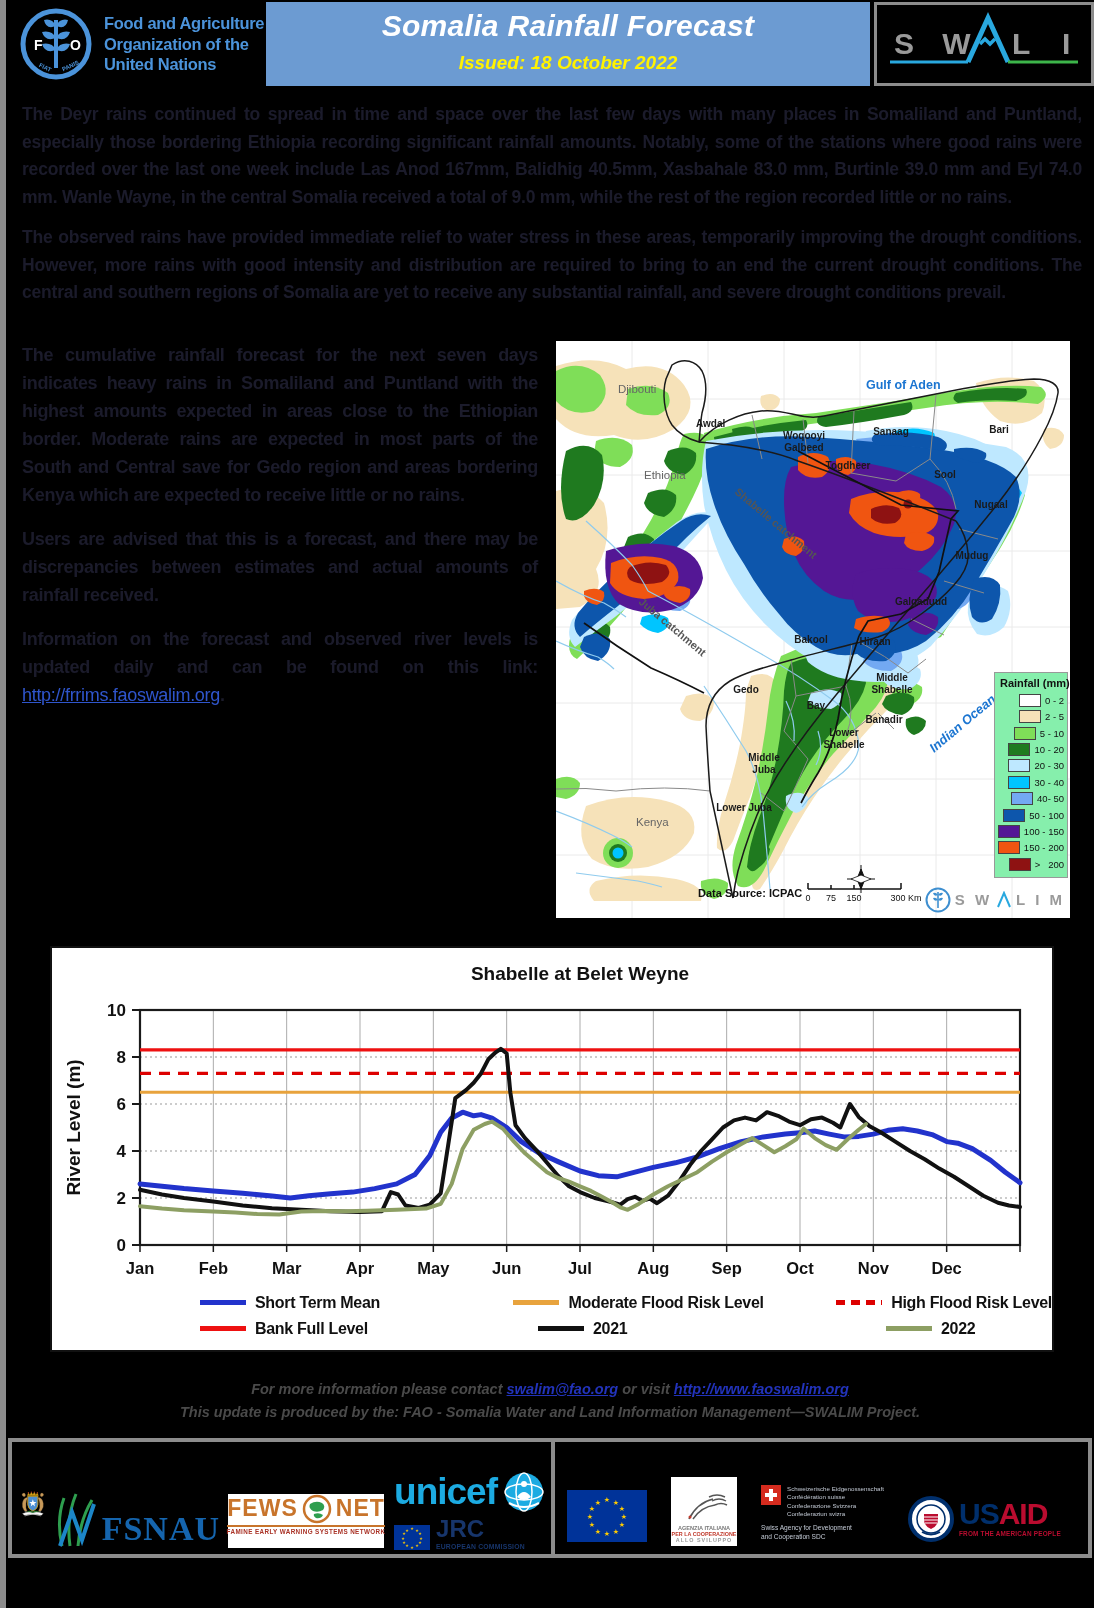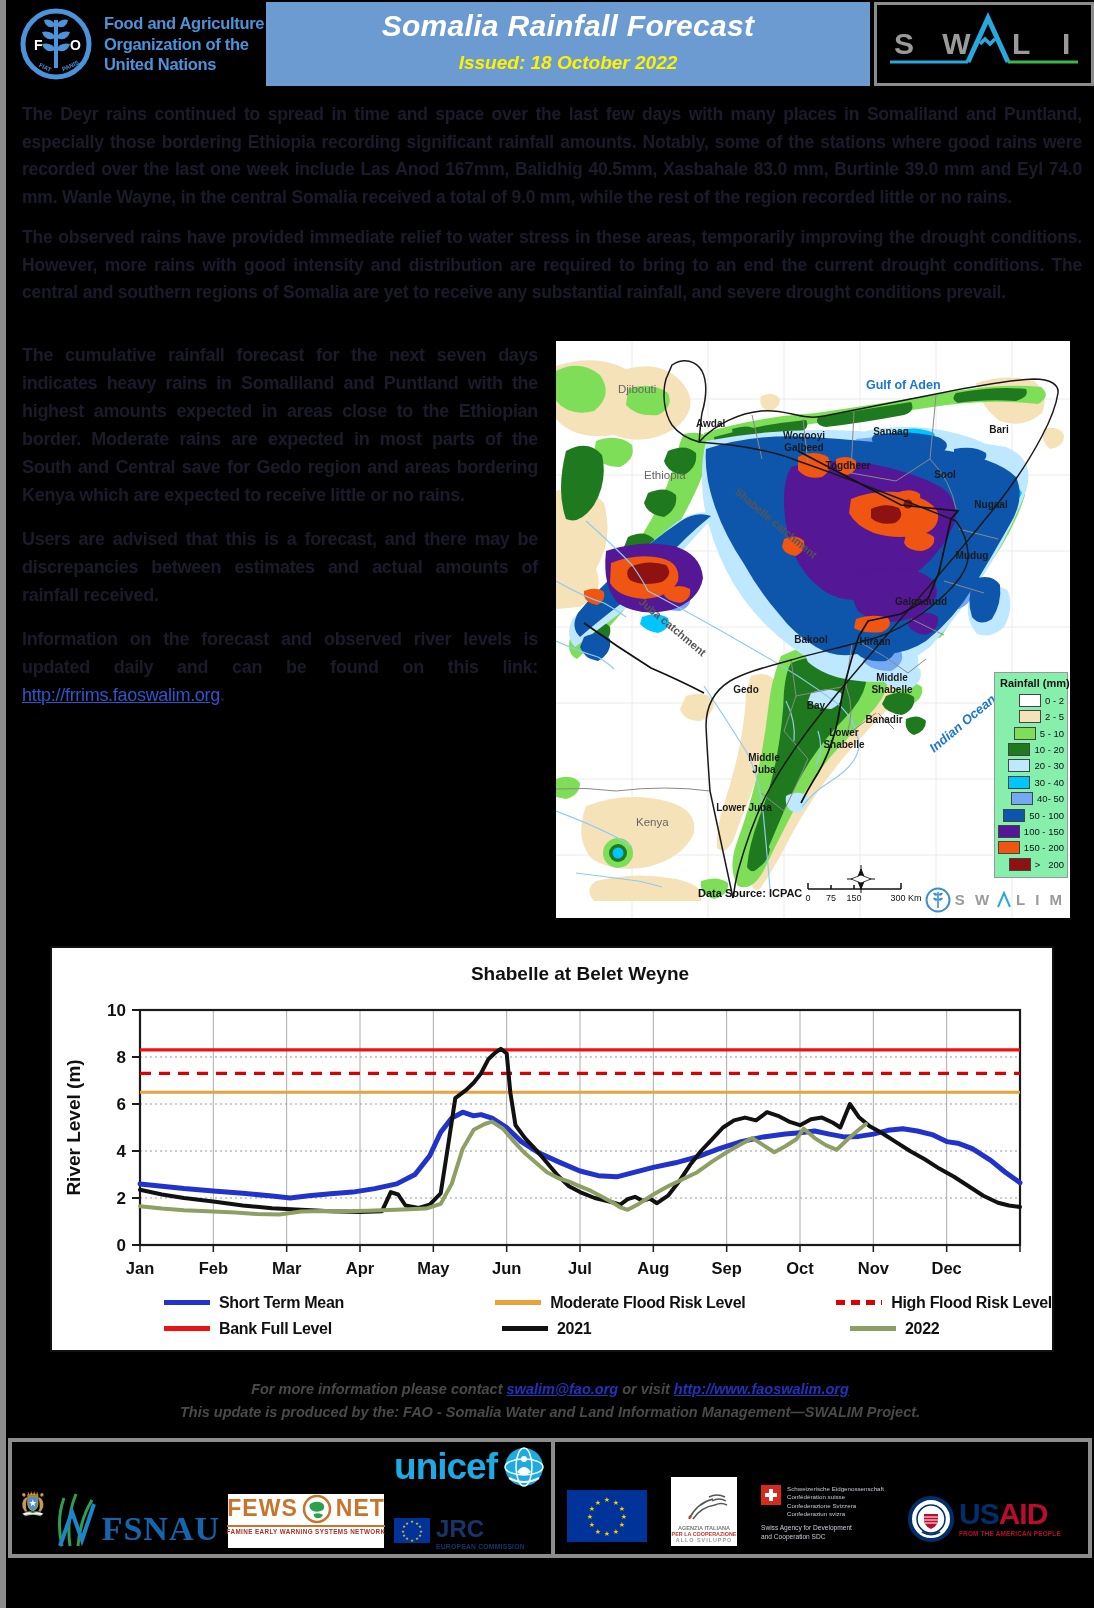--- a/index.html
+++ b/index.html
@@ -30,43 +30,43 @@
   .map-legend .mlt{font-size:11px;font-weight:bold;color:#111;margin-bottom:3px;white-space:nowrap;}
   .ml-row{display:flex;align-items:center;gap:4px;height:16.4px;justify-content:flex-end;}
   .ml-sw{width:20px;height:11px;border:1px solid #444;flex:none;}
   .ml-lb{font-size:9.5px;color:#111;white-space:pre;}
   .map-corner-logo{position:absolute;right:5px;bottom:5px;display:flex;align-items:center;gap:4px;}
   .map-corner-logo .cl-txt{color:#9A9A9A;font-size:15px;font-weight:bold;letter-spacing:3px;}
 
   
   .chart-card{width:1000px;margin:28px 0 0 44px;background:#fff;border:2px solid #111;}
   .chart-legend{padding:2px 0 12px 0;}
-  .cl-row{display:flex;padding-left:112px;margin-top:8px;align-items:flex-end;}
+  .cl-row{display:flex;padding-left:112px;margin-top:8px;align-items:flex-end;margin-left:36px;}
   .cl-item{display:flex;align-items:center;gap:9px;}
   .cl-item.c1{width:338px;}
   .cl-item.c2{width:348px;}
   .cl-lb{font-weight:bold;font-size:16px;color:#111;letter-spacing:-0.3px;white-space:nowrap;}
   .cl-sw{width:46px;height:5px;flex:none;}
 
   
   .credits{text-align:center;margin-top:26px;color:#4a4a4a;font-style:italic;font-weight:bold;font-size:14.5px;line-height:23px;}
   .credits a{color:#2233BB;}
 
   
   .logo-bar{margin:14px 2px 0 2px;border:4px solid #8C8C8C;background:#000;display:flex;height:112px;}
   .lg-left{width:525px;display:flex;align-items:flex-end;padding:4px 6px 4px 8px;gap:8px;border-right:4px solid #8C8C8C;}
   .lg-right{flex:1;display:flex;align-items:flex-end;gap:24px;padding:4px 8px 8px 12px;}
   .fews-box{background:#fff;width:156px;height:54px;display:flex;flex-direction:column;align-items:center;justify-content:flex-start;margin-bottom:2px;}
   .fews-top{display:flex;align-items:center;gap:4px;}
   .fews-word{color:#C8742B;font-weight:bold;font-size:23px;letter-spacing:1px;}
   .fews-tag{color:#A93226;font-weight:bold;font-size:6.3px;letter-spacing:0.4px;border-top:2px solid #C8742B;padding-top:1px;margin-top:1px;white-space:nowrap;}
   .uni-jrc{display:flex;flex-direction:column;justify-content:space-between;height:104px;padding-left:2px;}
-  .unicef-row{display:flex;align-items:center;gap:6px;}
+  .unicef-row{display:flex;align-items:center;gap:6px;margin-top:25px;}
   .unicef-txt{color:#1CABE2;font-weight:bold;font-size:37px;letter-spacing:-1px;line-height:1;}
-  .jrc-row{display:flex;align-items:flex-start;gap:6px;margin-bottom:0;}
+  .jrc-row{display:flex;align-items:flex-end;gap:6px;margin-bottom:0;}
   .jrc-col{display:flex;flex-direction:column;}
   .jrc-name{color:#17356B;font-weight:bold;font-size:24px;line-height:0.9;}
   .jrc-sub{color:#17356B;font-weight:bold;font-size:6.8px;margin-top:3px;letter-spacing:0.2px;white-space:nowrap;}
   .italy-box{background:#fff;width:66px;height:66px;display:flex;flex-direction:column;align-items:center;justify-content:flex-end;padding-bottom:3px;}
   .it1{color:#777;font-size:5.6px;font-weight:bold;}
   .it2{color:#C0392B;font-size:5.4px;font-weight:bold;}
   .it3{color:#999;font-size:5.4px;font-weight:bold;letter-spacing:1px;}
   .swiss-block{display:flex;flex-direction:column;gap:6px;margin-bottom:4px;}
   .swiss-top{display:flex;gap:6px;}
   .swiss-lines{color:#C4CBD6;font-size:6.2px;line-height:1.35;}

